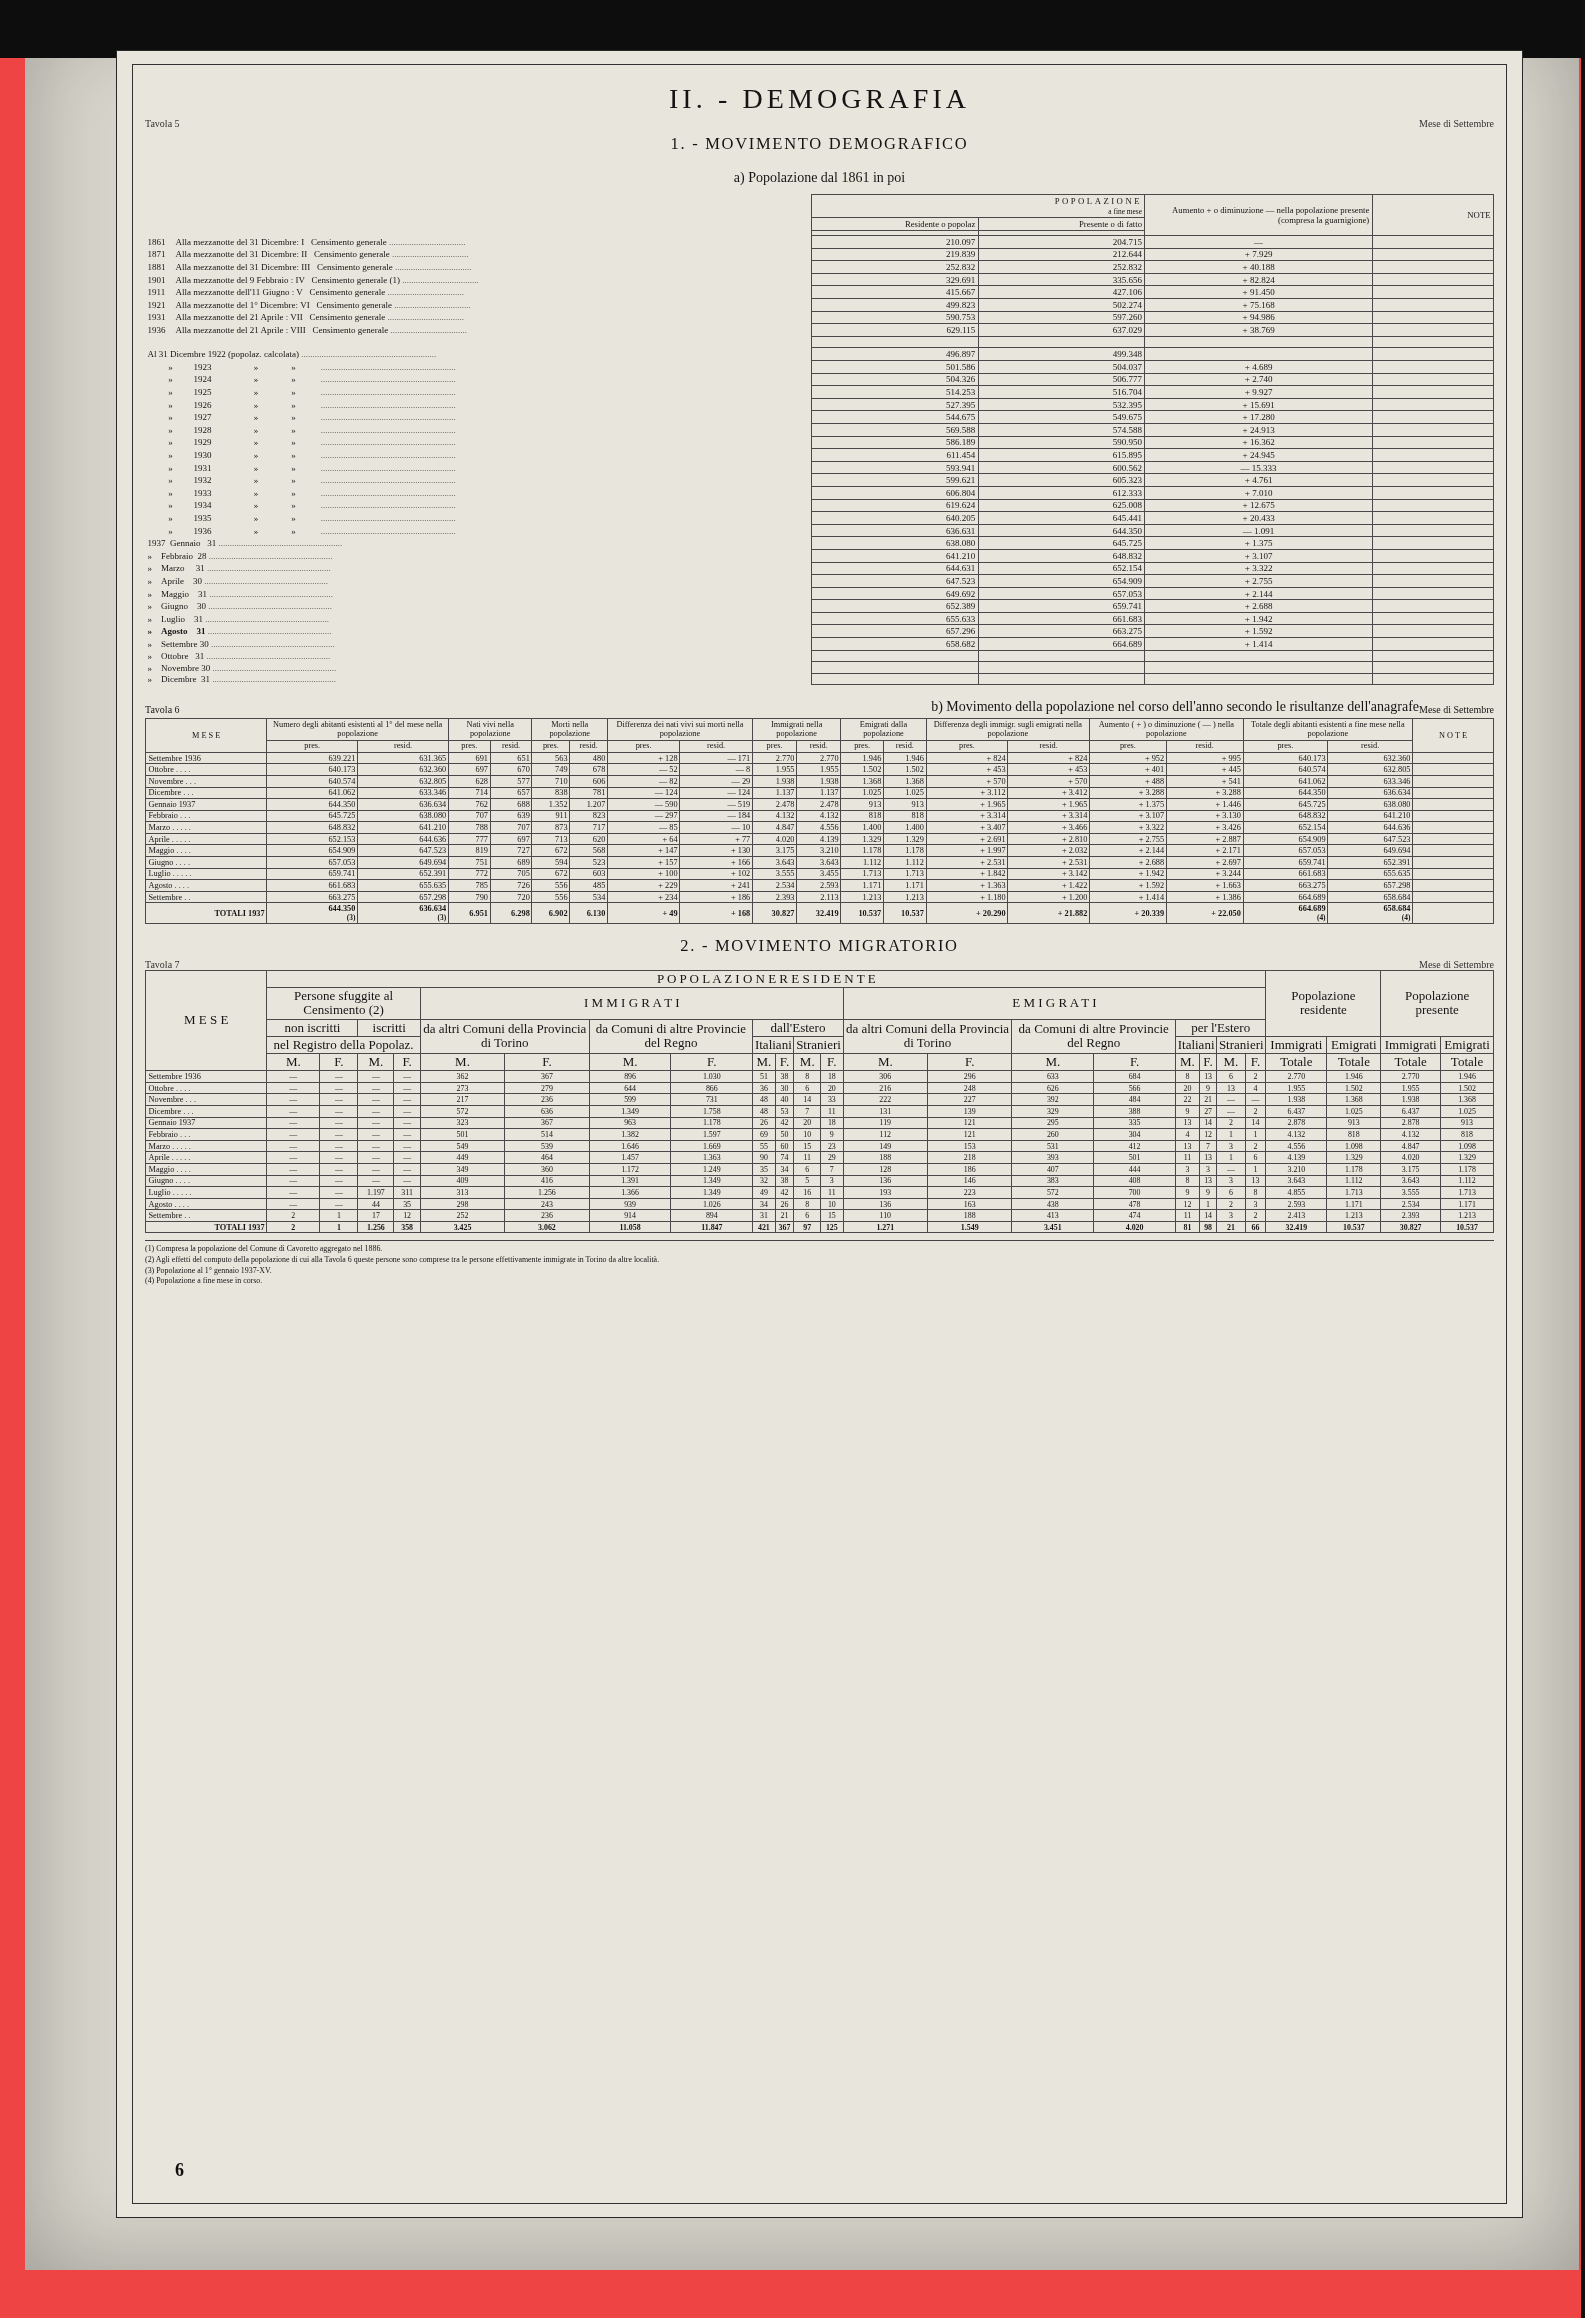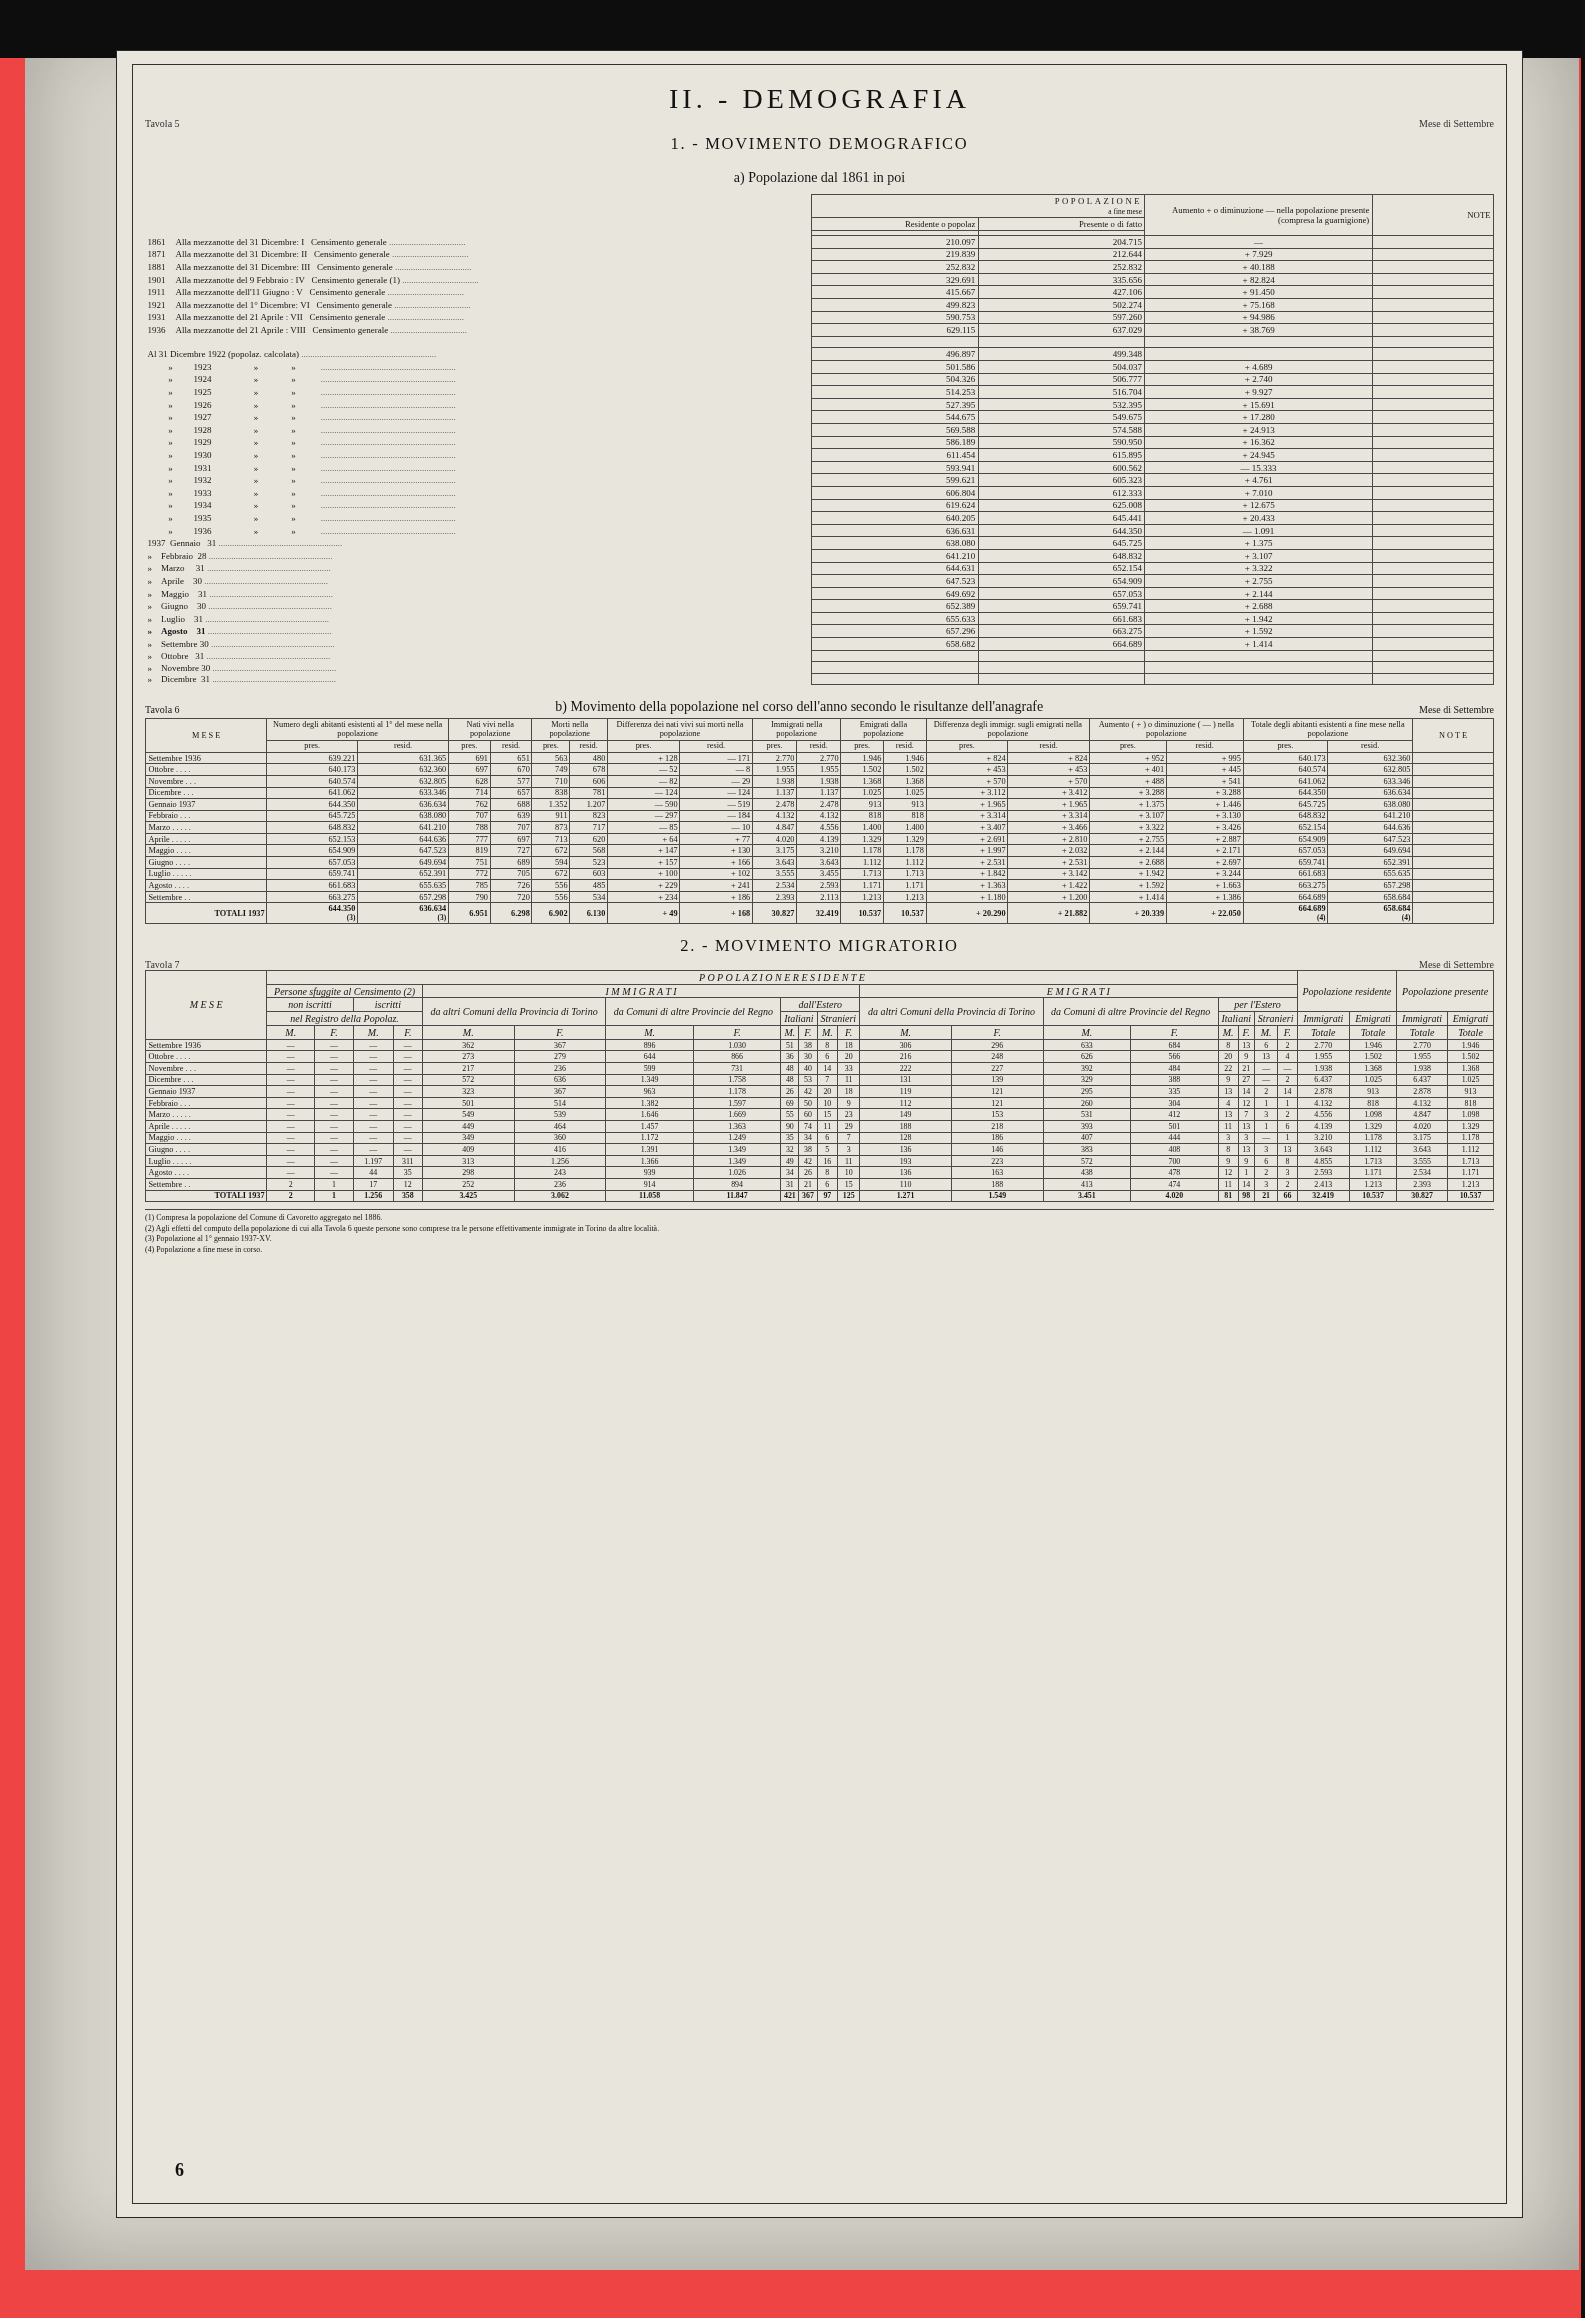--- a/index.html
+++ b/index.html
@@ -42,34 +42,34 @@
   .num{text-align:right;font-family:"Liberation Serif",serif;}
   .ctr{text-align:center;}
 
   
   .tableA-wrap{margin-top:5px;}
   .tableA-head th{background:#e6e3da;}
   .tiny{font-size:7.4px;}
 
   
   .sec-b-title{display:flex;justify-content:space-between;align-items:flex-end;margin-top:13.2px;font-size:10px;}
-  .sec-b-title .mid{flex:1;text-align:center;font-size:14px;}
+  .sec-b-title .mid{flex:1;text-align:right;font-size:14px;}
 
   .tblB{border-collapse:collapse;width:100%;font-size:8.3px;margin-top:3.3px;}
   .tblB td,.tblB th{border:0.8px solid #4a4a4a;padding:0.8px 1.7px;}
   .tblB th{font-weight:normal;text-align:center;font-size:8.3px;line-height:1.15;}
   .tblB td{font-size:8.3px;}
   .tblB .mese{white-space:nowrap;padding-left:2.5px;}
 
   .sec2-title{text-align:center;font-size:16.5px;letter-spacing:1.7px;margin:11.6px 0 0 0;}
   .sec2-sub{text-align:center;font-size:13.2px;margin:2.5px 0 5px 0;}
 
   .tblC{border-collapse:collapse;width:100%;font-size:7.9px;}
   .tblC td,.tblC th{border:0.8px solid #4a4a4a;padding:0.8px 1.7px;text-align:center;}
-  .tblC th{font-weight:normal;font-size:10px;line-height:1.12;font-style:italic;}
+  .tblC th{font-weight:normal;font-size:13px;line-height:1.12;}
   .tblC td.mese{text-align:left;white-space:nowrap;padding-left:2.5px;font-size:8.3px;}
 
   .footnotes{font-size:7.9px;margin-top:6.6px;border-top:0.8px solid #444;padding-top:3.3px;line-height:1.35;}
   .pagenum{position:absolute;left:58px;bottom:36px;font-size:18px;font-weight:bold;color:#111;}
   .dots{color:#444;}
   .sp{letter-spacing:2.5px;}
   .totrow td{border-top:1.7px solid #3a3a3a;font-weight:bold;}
 </style>
 </head>
 <body>

